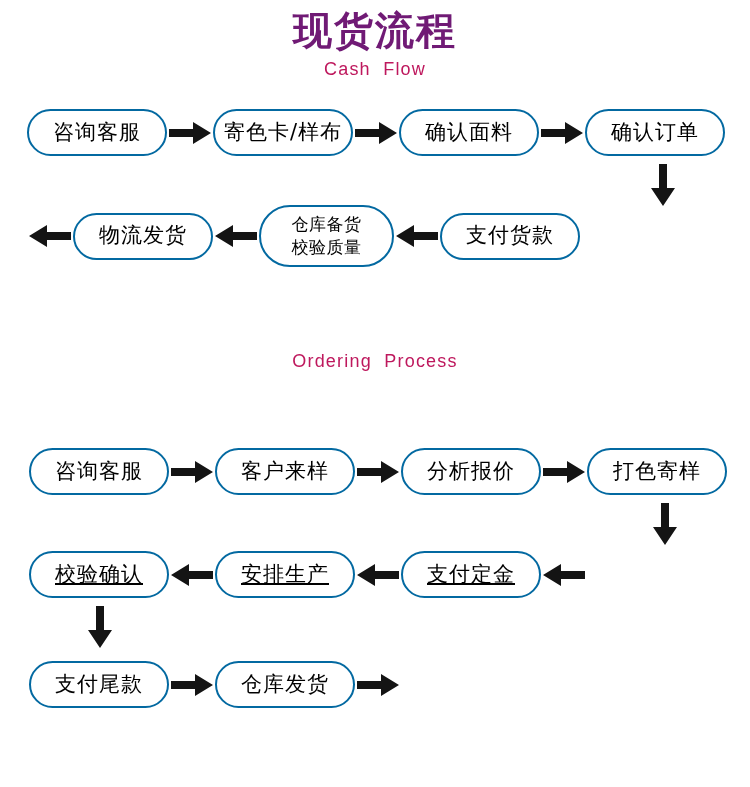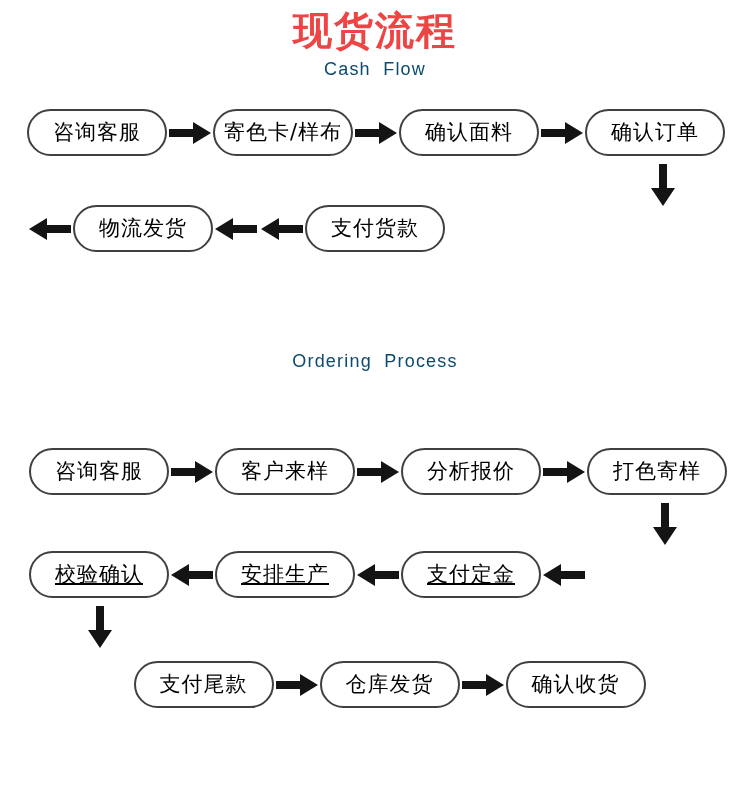--- a/index.html
+++ b/index.html
@@ -27,46 +27,46 @@
   .section-title-block {
     text-align: center;
     width: 100%;
   }
   .section-title-cn {
     font-family: "DejaVu Sans", "Liberation Sans", sans-serif;
     font-size: 39px;
     font-weight: 700;
     letter-spacing: 2px;
     line-height: 1.1;
-    color: #ef4444;
+    color: #701a75;
     margin: 0;
     padding: 0;
   }
   .section-title-en {
     font-family: "Liberation Sans", "DejaVu Sans", sans-serif;
     font-size: 18px;
     font-weight: 400;
     letter-spacing: 1.2px;
-    color: #0c4a6e;
+    color: #be185d;
     margin: 6px 0 0 0;
     padding: 0;
     white-space: pre;
   }
   .flow-row {
     display: flex;
     flex-direction: row;
     align-items: center;
     justify-content: flex-start;
     width: 750px;
     box-sizing: border-box;
   }
 
   
   .node {
-    border: 2px solid #404040;
+    border: 2px solid #0369a1;
     border-radius: 999px;
     background: #ffffff;
     display: flex;
     align-items: center;
     justify-content: center;
     box-sizing: border-box;
     text-align: center;
     flex: 0 0 auto;
   }
   .node-label {
@@ -166,20 +166,24 @@
       </svg>
     </div>
     <div class="node size-1">
       <span class="node-label">物流发货</span>
     </div>
     <div class="arrow-h">
       <svg width="42" height="22" viewBox="0 0 42 22" aria-hidden="true">
         <path d="M42 7 H18 V0 L0 11 L18 22 V15 H42 Z" fill="#141414"></path>
       </svg>
     </div>
+    <div class="node size-2">
+      <span class="node-label">仓库备货
+校验质量</span>
+    </div>
     <div class="arrow-h">
       <svg width="42" height="22" viewBox="0 0 42 22" aria-hidden="true">
         <path d="M42 7 H18 V0 L0 11 L18 22 V15 H42 Z" fill="#141414"></path>
       </svg>
     </div>
     <div class="node size-1">
       <span class="node-label">支付货款</span>
     </div>
   </div>
 
@@ -249,35 +253,32 @@
       </svg>
     </div>
   </div>
 
   <div class="arrow-v" style="position:absolute; left:85px; top:605px;">
     <svg width="24" height="42" viewBox="0 0 24 42" aria-hidden="true">
       <path d="M8 0 H16 V24 H24 L12 42 L0 24 H8 Z" fill="#141414"></path>
     </svg>
   </div>
 
-  <div class="flow-row" style="position:absolute; left:0; top:661px; padding-left:29px;justify-content:center;">
+  <div class="flow-row" style="position:absolute; left:0; top:661px; padding-left:29px;">
     <div class="node size-1">
       <span class="node-label">支付尾款</span>
     </div>
     <div class="arrow-h">
       <svg width="42" height="22" viewBox="0 0 42 22" aria-hidden="true">
         <path d="M0 7 H24 V0 L42 11 L24 22 V15 H0 Z" fill="#141414"></path>
       </svg>
     </div>
     <div class="node size-1">
       <span class="node-label">仓库发货</span>
     </div>
     <div class="arrow-h">
       <svg width="42" height="22" viewBox="0 0 42 22" aria-hidden="true">
         <path d="M0 7 H24 V0 L42 11 L24 22 V15 H0 Z" fill="#141414"></path>
       </svg>
     </div>
-    <div class="node size-1">
-      <span class="node-label">确认收货</span>
-    </div>
   </div>
 
 </div>
 
 </body></html>

